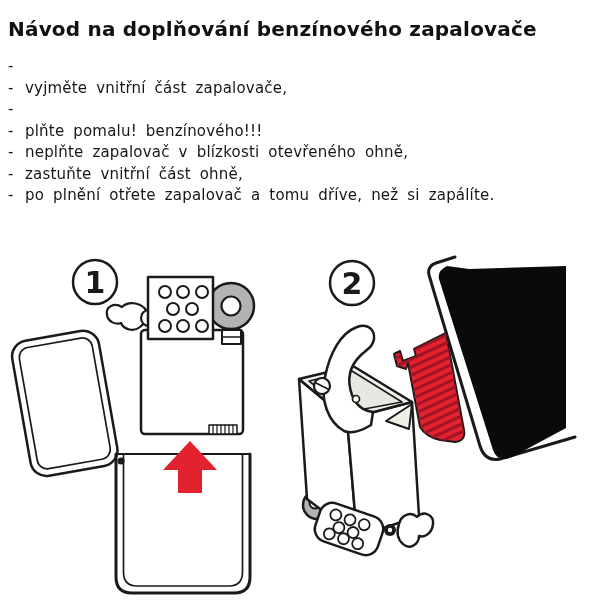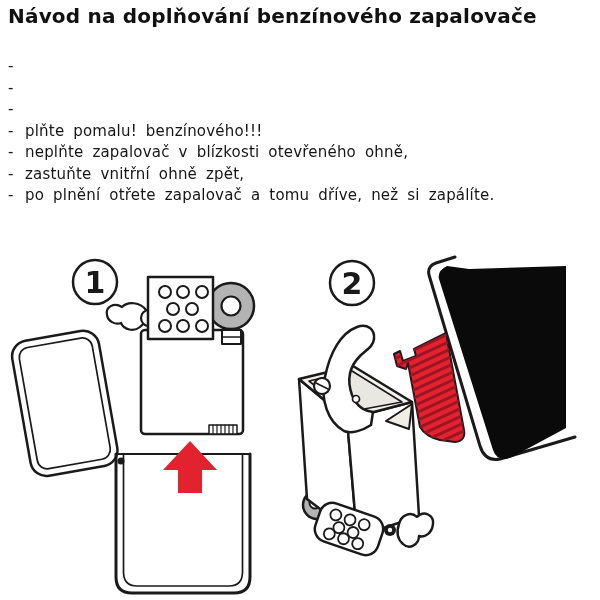--- a/index.html
+++ b/index.html
@@ -1,18 +1,18 @@
 <!DOCTYPE html>
 <html><head>
 <meta charset="utf-8">
 <style>
   html,body{margin:0;padding:0;background:#fff;}
   #page{position:relative;width:600px;height:600px;background:#ffffff;overflow:hidden;
         font-family:"DejaVu Sans",sans-serif;color:#111;}
-  .title{position:absolute;left:8px;top:4px;width:584px;
+  .title{position:absolute;left:8px;top:17px;width:584px;
          font-size:20px;font-weight:bold;letter-spacing:0.2px;color:#111;}
   .instructions{position:absolute;left:8px;top:56px;width:586px;
                 list-style:none;margin:0;padding:0;}
   .instructions li{display:flex;font-size:15px;line-height:21.5px;
                    word-spacing:4px;letter-spacing:0.2px;color:#161616;}
   .instructions .bullet{width:17px;flex:0 0 17px;}
   #figures{position:absolute;left:0;top:238px;}
   svg text.badge-num{font-family:"DejaVu Sans",sans-serif;font-weight:bold;
                      font-size:30px;text-anchor:middle;fill:#1a1a1a;}
 </style>
@@ -23,35 +23,36 @@
 
   <div class="title">Návod na doplňování benzínového zapalovače</div>
 
   <ul class="instructions">
 
   <li style="">
       <span class="bullet">-</span>
     </li>
       <li style="">
       <span class="bullet">-</span>
+      <span class="item-text">vyjměte vnitřní část zapalovače,</span>
     </li>
       <li style="">
       <span class="bullet">-</span>
     </li>
       <li style="">
       <span class="bullet">-</span>
       <span class="item-text">plňte pomalu! benzínového!!!</span>
     </li>
       <li style="">
       <span class="bullet">-</span>
       <span class="item-text">neplňte zapalovač v blízkosti otevřeného ohně,</span>
     </li>
       <li style="">
       <span class="bullet">-</span>
-      <span class="item-text">zastuňte vnitřní ohně zpět,</span>
+      <span class="item-text">zastuňte vnitřní část ohně,</span>
     </li>
       <li style="">
       <span class="bullet">-</span>
       <span class="item-text">po plnění otřete zapalovač a tomu dříve, než si zapálíte.</span>
     </li>
     </ul>
 
   <svg id="figures" width="600" height="362" viewBox="0 238 600 362" fill="none" stroke-linejoin="round" stroke-linecap="round">
 
     <defs>

